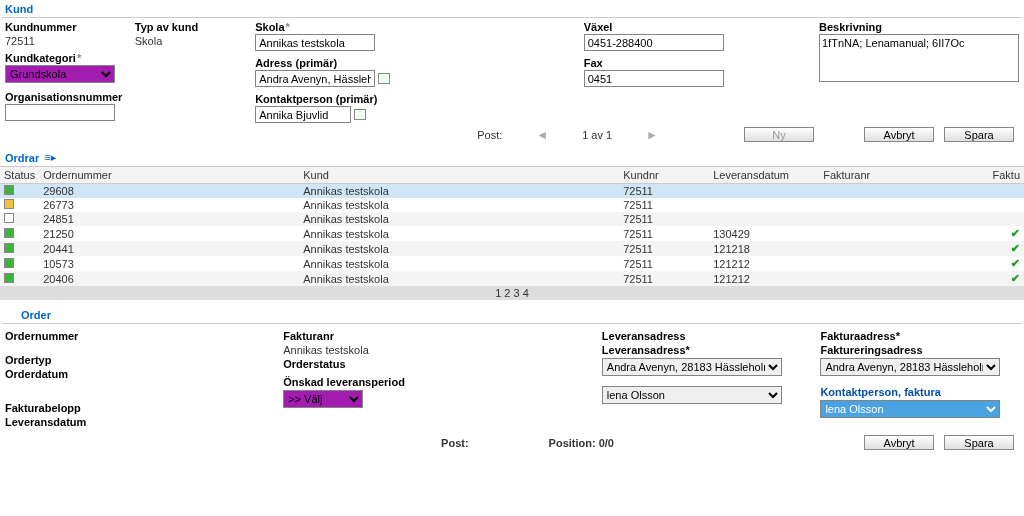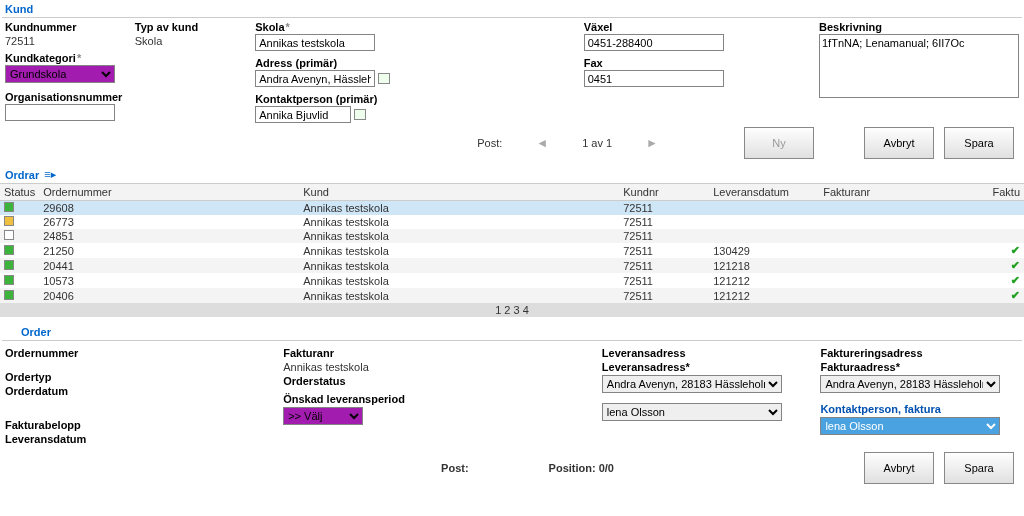--- a/index.html
+++ b/index.html
@@ -50,21 +50,21 @@
     gap: 10px;
     padding: 4px 10px 4px 0;
     font-size: 11px;
   }
   .pager-left { margin-left: auto; display: flex; align-items: center; gap: 28px; }
   .pager-arrow { color: #aaa; font-size: 12px; padding: 0 6px; }
   .btn {
     border: 1px solid #888;
     background: linear-gradient(#fefefe,#e0e0e0);
     font-size: 11px;
-    height: 32px;
+    height: 15px;
     min-width: 70px;
     cursor: pointer;
   }
   .btn.disabled { color: #999; }
   .ordrar-head {
     display: flex;
     align-items: center;
     gap: 5px;
     padding: 5px 5px 2px 5px;
   }
@@ -159,21 +159,21 @@
   <div class="col" style="width:200px; margin-left:180px;">
     <div class="lbl">Växel</div>
     <input class="txt" style="width: 140px;" value="0451-288400">
     <div style="height:4px;"></div>
     <div class="lbl">Fax</div>
     <input class="txt" style="width: 140px;" value="0451">
   </div>
 
   <div class="col" style="width:200px; margin-left:40px;">
     <div class="lbl">Beskrivning</div>
-    <textarea class="ta" rows="3" style="width: 200px; height: 64px;">1fTnNA; Lenamanual; 6II7Oc</textarea>
+    <textarea class="ta" rows="3" style="width: 200px; height: 48px;">1fTnNA; Lenamanual; 6II7Oc</textarea>
   </div>
 </div>
 
 <div class="pager-bar">
   <div class="pager-left">
     <span>Post:</span>
     <span class="pager-arrow">◄</span>
     <span>1 av 1</span>
     <span class="pager-arrow">►</span>
   </div>
@@ -300,24 +300,24 @@
     <select class="select-wide">
       <option>Andra Avenyn, 28183 Hässleholm</option>
     </select>
     <div style="height:6px;"></div>
     <select class="select-wide">
       <option>lena Olsson</option>
     </select>
   </div>
 
   <div class="order-col" style="width:200px;">
-    <div class="sub-lbl">Faktureringsadress</div>
     <div class="sub-lbl">
       <span>Fakturaadress</span><span class="req">*</span>
     </div>
+    <div class="sub-lbl">Faktureringsadress</div>
     <select class="select-wide">
       <option>Andra Avenyn, 28183 Hässleholm</option>
     </select>
     <div style="height:6px;"></div>
     <div class="sub-lbl" style="color:#0050b0;">Kontaktperson, faktura</div>
     <select class="select-wide select-hl">
       <option>lena Olsson</option>
     </select>
   </div>
 </div>

